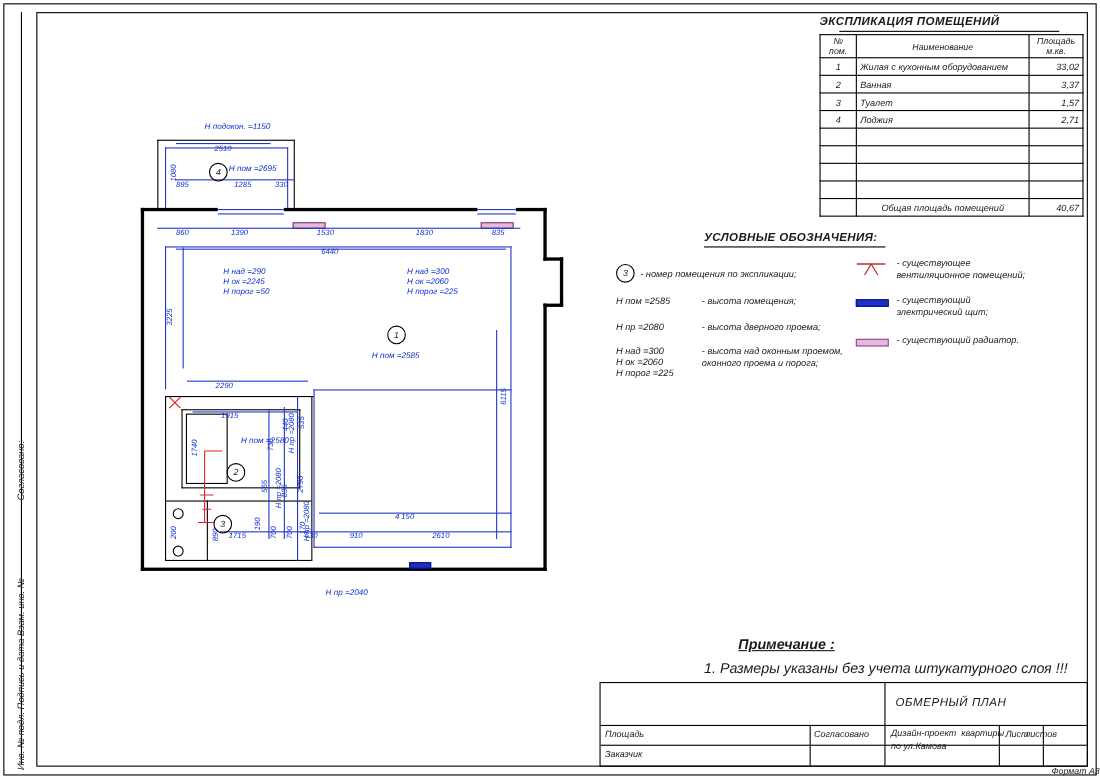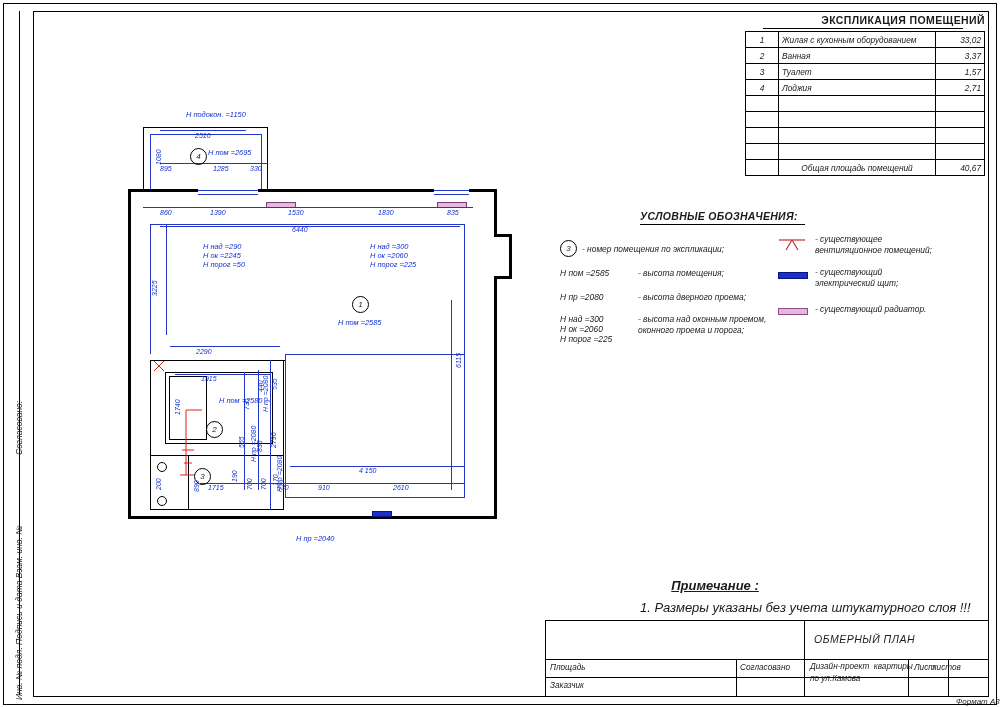--- a/index.html
+++ b/index.html
@@ -9,21 +9,21 @@
   .ln{position:absolute;background:#000;}
   .ctr{text-align:center;}
   
   #frame-outer{left:3px;top:3px;width:992px;height:700px;border:1px solid #000;}
   #frame-inner{left:33px;top:11px;width:954px;height:684px;border:1.6px solid #000;}
   
   #strip-v1{left:19px;top:11px;width:1px;height:684px;background:#000;}
   .vtxt{position:absolute;transform-origin:left top;white-space:nowrap;font-size:8.5px;font-style:italic;}
   
   #exp{left:745px;top:14px;width:240px;}
-  #exp .title{font-size:10.5px;font-weight:bold;letter-spacing:.4px;text-align:right;}
+  #exp .title{font-size:10.5px;font-style:italic;font-weight:bold;letter-spacing:.4px;text-align:left;}
   #exp .tline{position:absolute;left:18px;top:14px;width:200px;height:1px;background:#000;}
   table.exp{border-collapse:collapse;width:240px;margin-top:5px;font-size:8.3px;font-style:italic;}
   table.exp td,table.exp th{border:1px solid #000;padding:1px 3px;height:13px;}
   table.exp th{font-weight:normal;font-size:8px;text-align:center;}
   .c-num{width:26px;text-align:center;}
   .c-area{width:42px;text-align:right;padding-right:5px;}
   .c-name{padding-left:5px;}
   .totalrow td{height:15px;}
   
   #legend{left:560px;top:210px;width:420px;font-size:8.6px;font-style:italic;}
@@ -62,20 +62,25 @@
 
 
   <div class="vtxt" style="left:14px;top:455px;transform:rotate(-90deg);">Согласовано:</div>
   <div class="vtxt" style="left:14px;top:700px;transform:rotate(-90deg);">Инв. № подл.  Подпись и дата   Взам. инв. №</div>
 
   <div class="abs" id="exp">
     <div class="title">ЭКСПЛИКАЦИЯ ПОМЕЩЕНИЙ</div>
     <div class="tline"></div>
     <table class="exp">
       <tbody>
+          <tr>
+        <th class="c-num">№ пом.</th>
+        <th class="c-name">Наименование</th>
+        <th class="c-area">Площадь м.кв.</th>
+      </tr>
       <tr>
         <td class="c-num">1</td>
         <td class="c-name">Жилая с кухонным оборудованием</td>
         <td class="c-area">33,02</td>
       </tr>
       <tr>
         <td class="c-num">2</td>
         <td class="c-name">Ванная</td>
         <td class="c-area">3,37</td>
       </tr>

